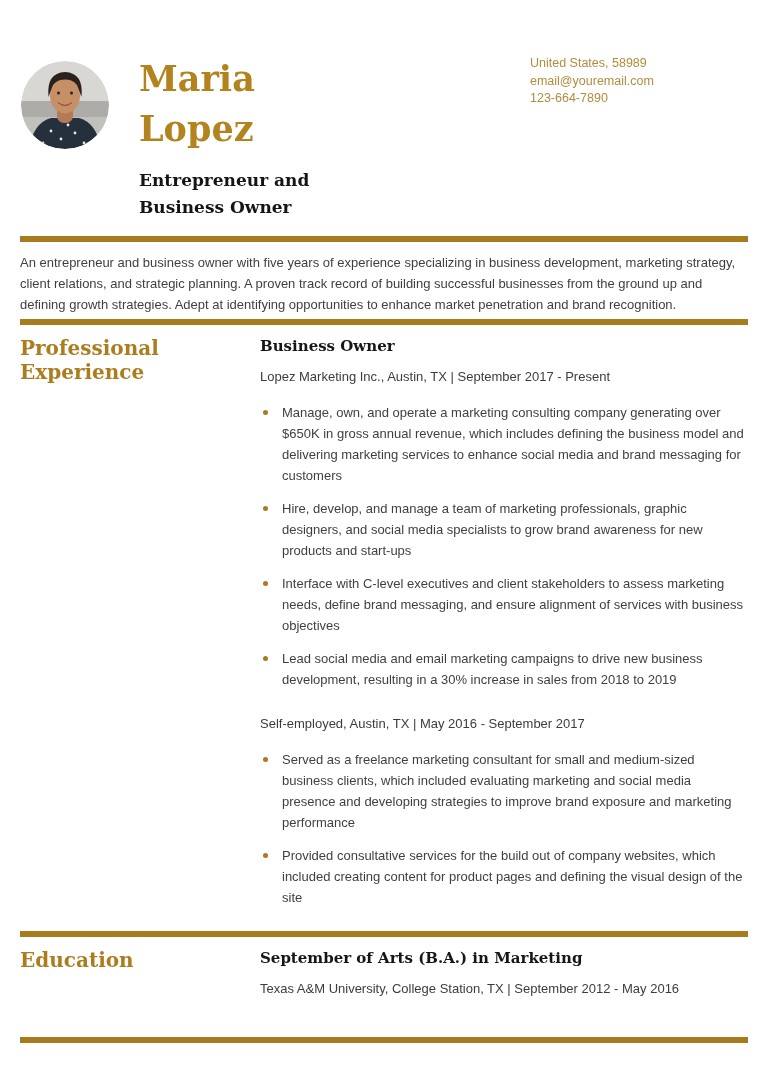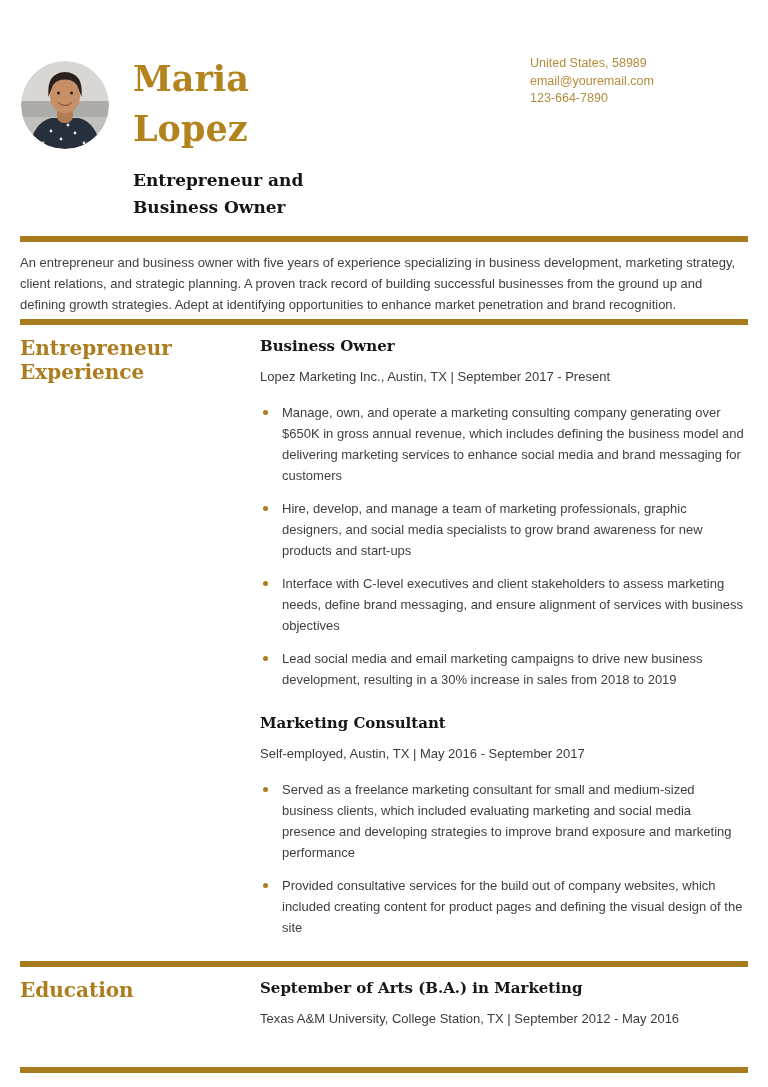--- a/index.html
+++ b/index.html
@@ -7,21 +7,21 @@
   .page {
     width:768px; height:1087px; background:#ffffff; position:relative;
     font-family:"Liberation Sans","DejaVu Sans",sans-serif; color:#3f3f3f;
     overflow:hidden;
   }
 
   
   .header { display:flex; align-items:flex-start; padding:61px 20px 0 21px; }
   .avatar { width:88px; height:88px; border-radius:50%; overflow:hidden; flex:none; }
   .avatar svg { display:block; width:88px; height:88px; }
-  .name-block { margin-left:24px; }
+  .name-block { margin-left:30px; }
   .name {
     font-family:"DejaVu Serif","Liberation Serif",serif; font-weight:bold;
     font-size:35px; line-height:50px; color:#b3831e; margin-top:-7px;
   }
   .person-title {
     margin-top:13px; font-family:"DejaVu Serif","Liberation Serif",serif;
     font-weight:bold; font-size:17px; line-height:27px; color:#151515;
   }
   .contact {
     margin-left:auto; width:218px; margin-top:-6px;
@@ -117,36 +117,35 @@
     </div>
   </div>
 
   <div class="rule rule-1"></div>
 
   <p class="summary">An entrepreneur and business owner with five years of experience specializing in business development, marketing strategy, client relations, and strategic planning. A proven track record of building successful businesses from the ground up and defining growth strategies. Adept at identifying opportunities to enhance market penetration and brand recognition.</p>
 
   <div class="rule rule-2"></div>
 
   <div class="section experience-section">
-    <div class="section-heading">Entrepreneur Experience</div>
+    <div class="section-heading">Professional Experience</div>
     <div class="section-content">
 
       <div class="job">
         <div class="item-title">Business Owner</div>
         <div class="item-meta">Lopez Marketing Inc., Austin, TX | September 2017 - Present</div>
         <ul class="bullets">
           <li>Manage, own, and operate a marketing consulting company generating over $650K in gross annual revenue, which includes defining the business model and delivering marketing services to enhance social media and brand messaging for customers</li>
           <li>Hire, develop, and manage a team of marketing professionals, graphic designers, and social media specialists to grow brand awareness for new products and start-ups</li>
           <li>Interface with C-level executives and client stakeholders to assess marketing needs, define brand messaging, and ensure alignment of services with business objectives</li>
           <li>Lead social media and email marketing campaigns to drive new business development, resulting in a 30% increase in sales from 2018 to 2019</li>
         </ul>
       </div>
 
       <div class="job">
-        <div class="item-title">Marketing Consultant</div>
         <div class="item-meta">Self-employed, Austin, TX | May 2016 - September 2017</div>
         <ul class="bullets">
           <li>Served as a freelance marketing consultant for small and medium-sized business clients, which included evaluating marketing and social media presence and developing strategies to improve brand exposure and marketing performance</li>
           <li>Provided consultative services for the build out of company websites, which included creating content for product pages and defining the visual design of the site</li>
         </ul>
       </div>
 
     </div>
   </div>
 

